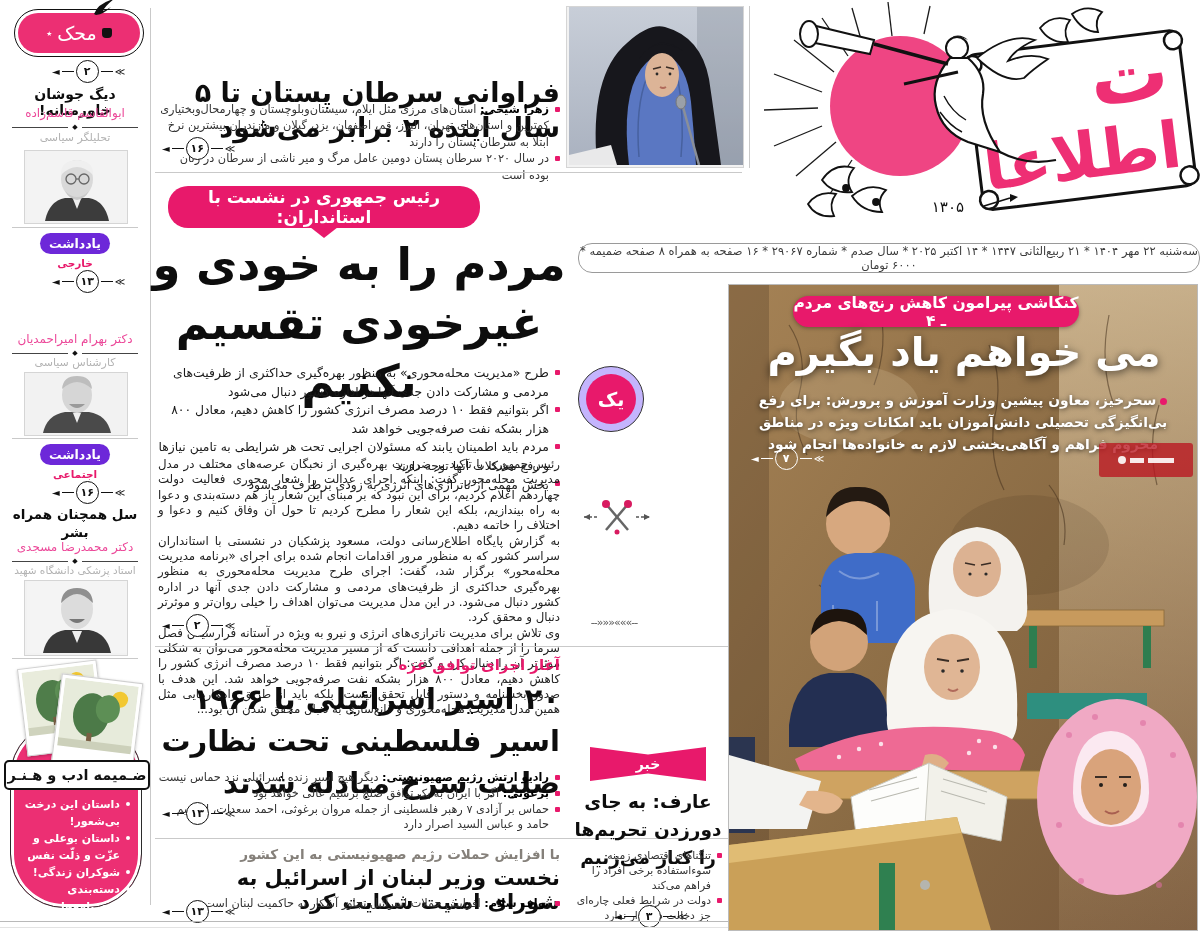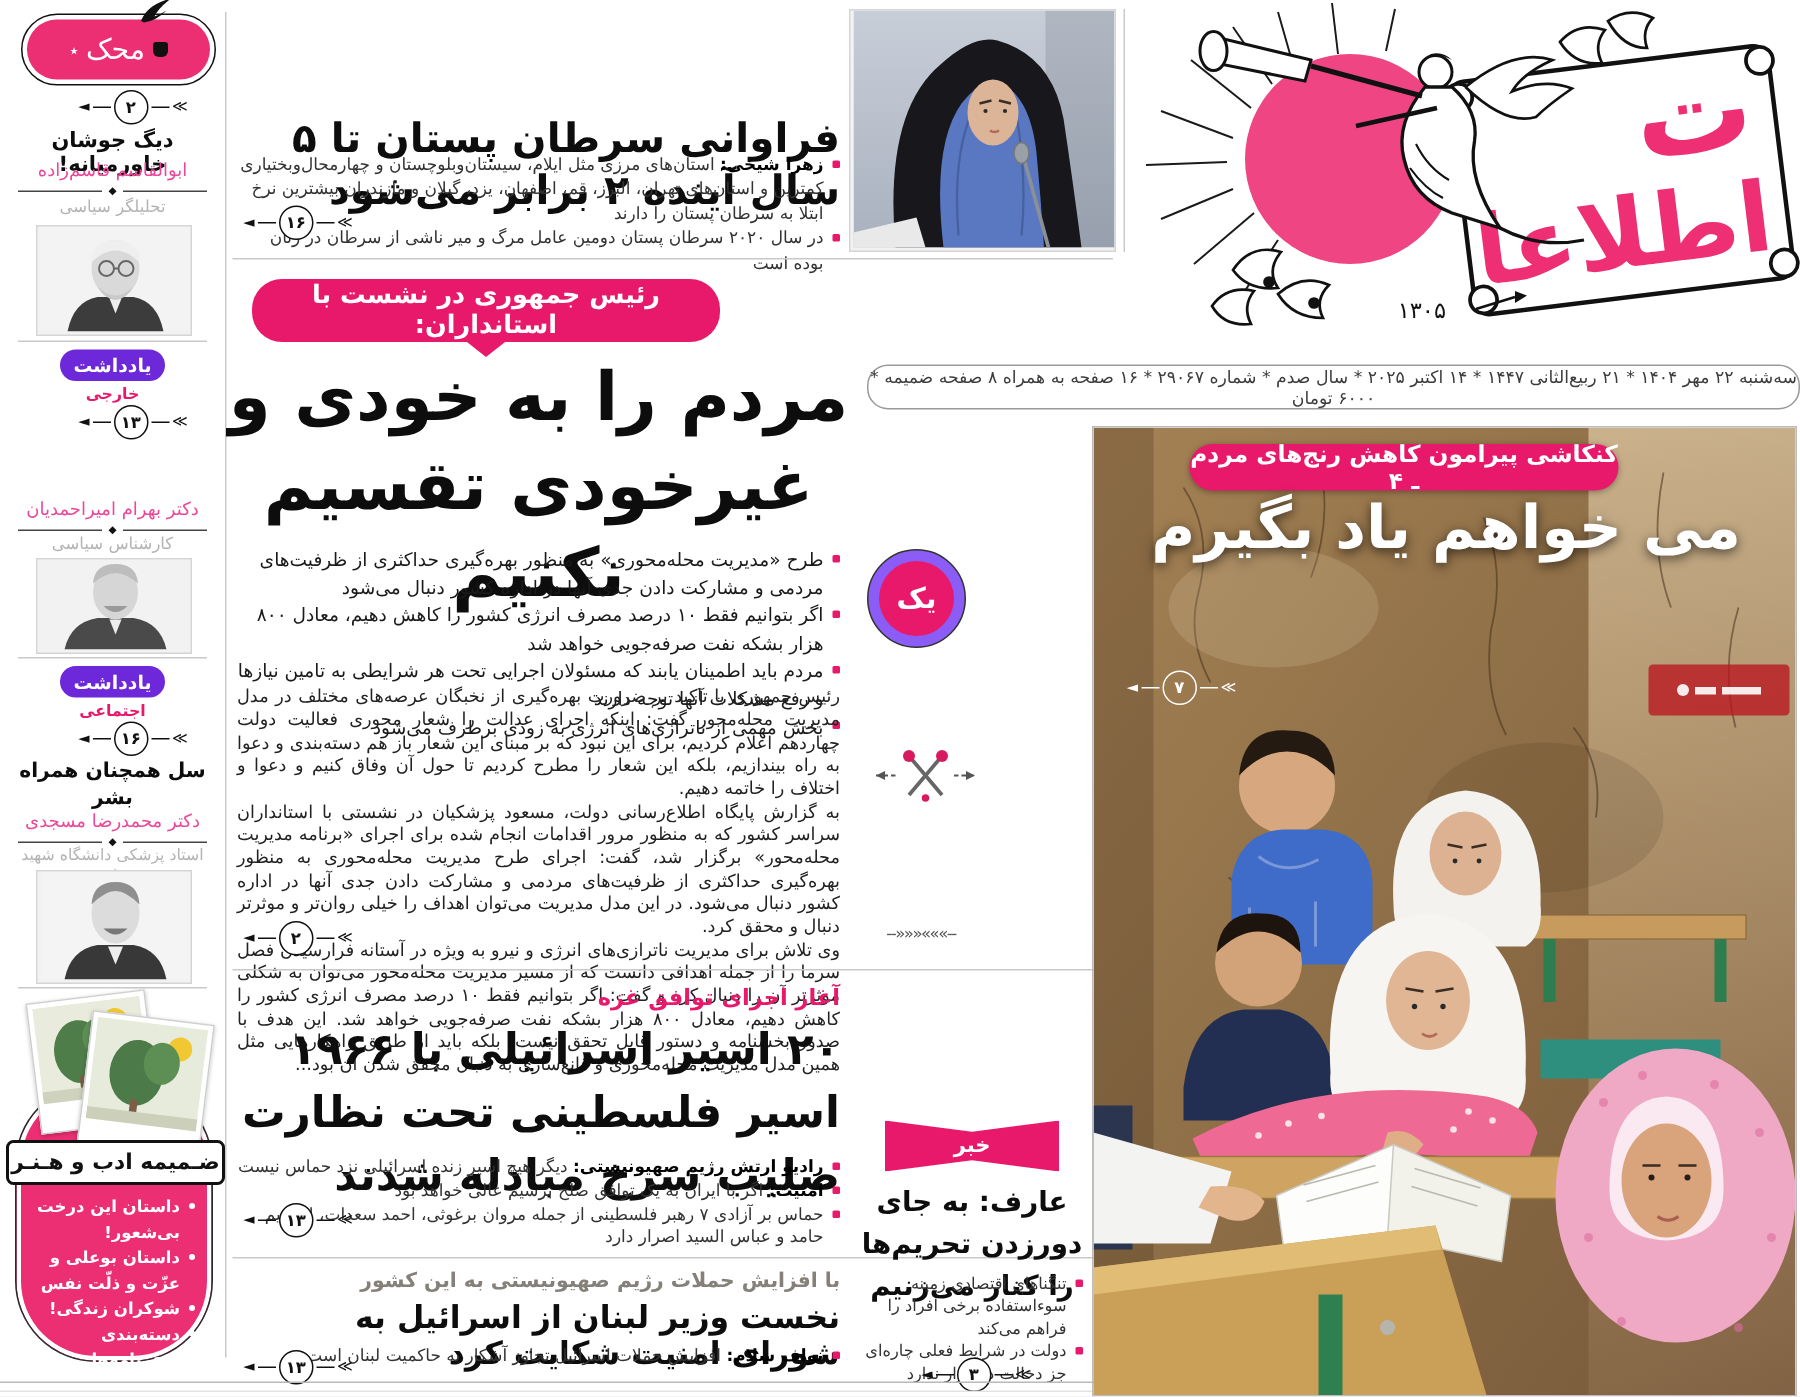--- a/index.html
+++ b/index.html
@@ -50,21 +50,21 @@
   .polaroid{position:absolute;background:#fff;border:1px solid #cfcfcf;box-shadow:0 1px 3px rgba(0,0,0,.25);padding:3px;}
   .supp-title{position:absolute;background:#fff;border:2px solid #111;border-radius:5px;font-weight:bold;
               display:flex;align-items:center;justify-content:center;letter-spacing:.5px;}
   .supp-items{list-style:none;margin:0;padding:0;color:#fff;font-weight:bold;}
   .supp-items li{position:relative;padding-right:10px;text-align:right;}
   .supp-items li::before{content:"";position:absolute;right:0;top:.5em;width:4px;height:4px;background:#fff;border-radius:50%;}
   
   .mahak{position:absolute;border:1.5px solid #111;border-radius:26px;padding:3px;background:#fff;}
   .mahak .in{background:#ec2f73;border-radius:22px;height:100%;display:flex;align-items:center;justify-content:center;gap:5px;color:#fff;}
   
-  .stamp{position:absolute;border:1px solid #333;border-radius:50%;background:#8b5cf6;display:flex;align-items:center;justify-content:center;}
+  .stamp{position:absolute;border:1px solid #333;border-radius:50%;background:#c4b5fd;display:flex;align-items:center;justify-content:center;}
   .stamp .in{background:#e8196b;border-radius:50%;display:flex;align-items:center;justify-content:center;color:#fff;font-weight:bold;}
   .qtext{position:absolute;text-align:center;color:#333;}
   .qarrows{position:absolute;direction:ltr;text-align:center;color:#555;letter-spacing:-1px;}
   
   .ph-hl{position:absolute;color:#fff;font-weight:bold;text-align:center;text-shadow:0 2px 8px rgba(0,0,0,.65);}
   .ph-lede{position:absolute;color:#fff;font-weight:bold;text-align:center;text-shadow:0 1px 5px rgba(0,0,0,.7);}
   .ph-lede .dot{display:inline-block;width:7px;height:7px;border-radius:50%;background:#e8196b;margin-left:4px;}
   .watermark{position:absolute;background:rgba(186,22,32,.78);border-radius:3px;display:flex;align-items:center;justify-content:center;gap:4px;}
   .watermark i{display:block;background:#fff;opacity:.9;}
   .dateline{position:absolute;border:1px solid #9a9a9a;border-radius:14px;color:#3c3c3c;
@@ -330,21 +330,21 @@
     <circle cx="22" cy="6" r="4" fill="#d81b60"></circle>
       <circle cx="44" cy="6" r="4" fill="#d81b60"></circle>
     <circle cx="33" cy="34" r="2.5" fill="#d81b60"></circle>
   </svg>
   <div class="qarrows" style="left:566px;top:616px;width:96px;font-size:11px;">--»»»«««--</div>
 
   <div class="kicker pink abs" style="left:158px;top:656px;width:402px;font-size:15px;">آغاز اجرای توافق غزه</div>
   <div class="hl abs" style="left:158px;top:678px;width:402px;font-size:29px;line-height:1.45;text-align:right;">۲۰ اسیر اسرائیلی با ۱۹۶۶ اسیر فلسطینی تحت نظارت صلیب سرخ مبادله شدند</div>
   <ul class="bullets abs" style="left:158px;top:770px;width:402px;font-size:11.3px;line-height:1.4;color:#333;">
     <li><b>رادیو ارتش رژیم صهیونیستی:</b> <span>دیگر هیچ اسیر زنده اسرائیلی نزد حماس نیست</span></li>
-    <li><b>امنیت:</b> <span>اگر با ایران به یک توافق صلح برسیم عالی خواهد بود</span></li>
+    <li><b>برغوثی:</b> <span>اگر با ایران به یک توافق صلح برسیم عالی خواهد بود</span></li>
     <li><b></b> <span>حماس بر آزادی ۷ رهبر فلسطینی از جمله مروان برغوثی، احمد سعدات، ابراهیم حامد و عباس السید اصرار دارد</span></li>
   </ul>
   <div class="pgm" style="left:162px;top:802px;">
     <span class="ar">◄</span>
       <span class="ln"></span>
       <span class="c">۱۳</span>
       <span class="ln"></span>
       <span class="ar">≪</span>
   </div>
   <div class="hline" style="left:155px;top:838px;width:585px;"></div>
@@ -478,20 +478,21 @@
       <path d="M78,506 q26,-2 36,10 q-6,16 -24,12 l-20,-8 z" fill="#e3b58c"></path>
 
       <polygon points="0,560 228,532 262,645 0,645" fill="#caa058"></polygon>
       <polygon points="0,560 228,532 232,548 0,578" fill="#e0bc74"></polygon>
       <rect x="150" y="578" width="16" height="67" fill="#2f8050"></rect>
       <circle cx="196" cy="600" r="5" fill="#b5b5ae"></circle>
     </svg>
     
     <div class="badge-cap" style="left:64px;top:11px;width:286px;height:31px;font-size:15.5px;box-shadow:0 1px 4px rgba(0,0,0,.35);">کنکاشی پیرامون کاهش رنج‌های مردم ـ ۴</div>
     <div class="ph-hl" style="left:0;top:44px;width:470px;font-size:40px;">می خواهم یاد بگیرم</div>
+    <div class="ph-lede" style="left:14px;top:104px;width:440px;font-size:13.8px;line-height:1.6;"><span class="dot"></span><span>سحرخیز، معاون پیشین وزارت آموزش و پرورش: برای رفع بی‌انگیزگی تحصیلی دانش‌آموزان باید امکانات ویژه در مناطق محروم فراهم و آگاهی‌بخشی لازم به خانواده‌ها انجام شود</span></div>
     <div class="pgm white" style="left:22px;top:162px;">
       <span class="ar">◄</span>
         <span class="ln"></span>
         <span class="c">۷</span>
         <span class="ln"></span>
         <span class="ar">≪</span>
     </div>
     <div class="watermark" style="left:370px;top:158px;width:94px;height:34px;">
       <i style="width:26px;height:5px;"></i>
         <i style="width:14px;height:5px;"></i>

